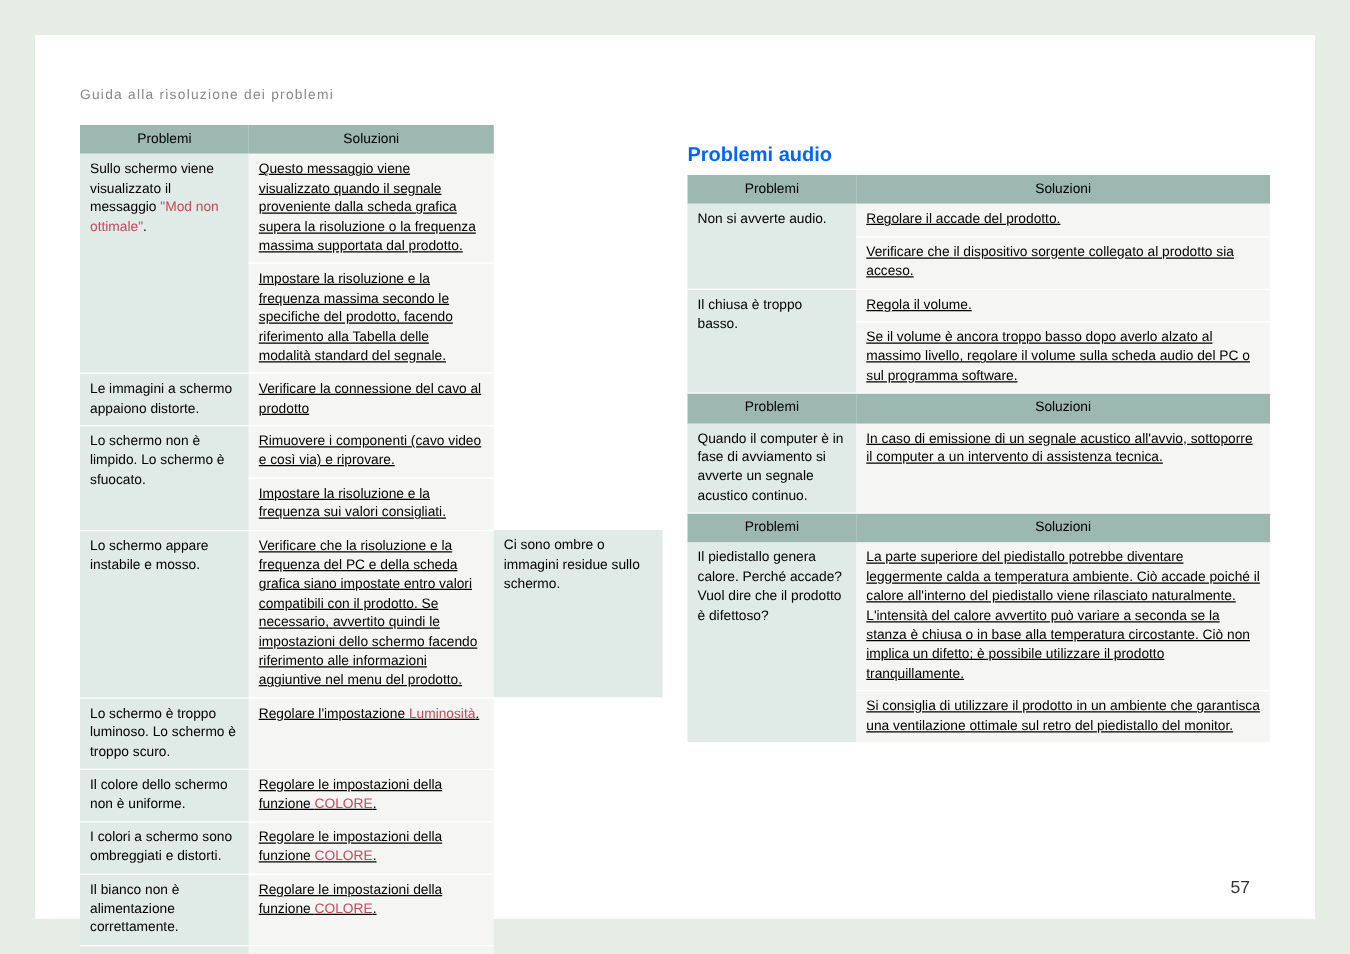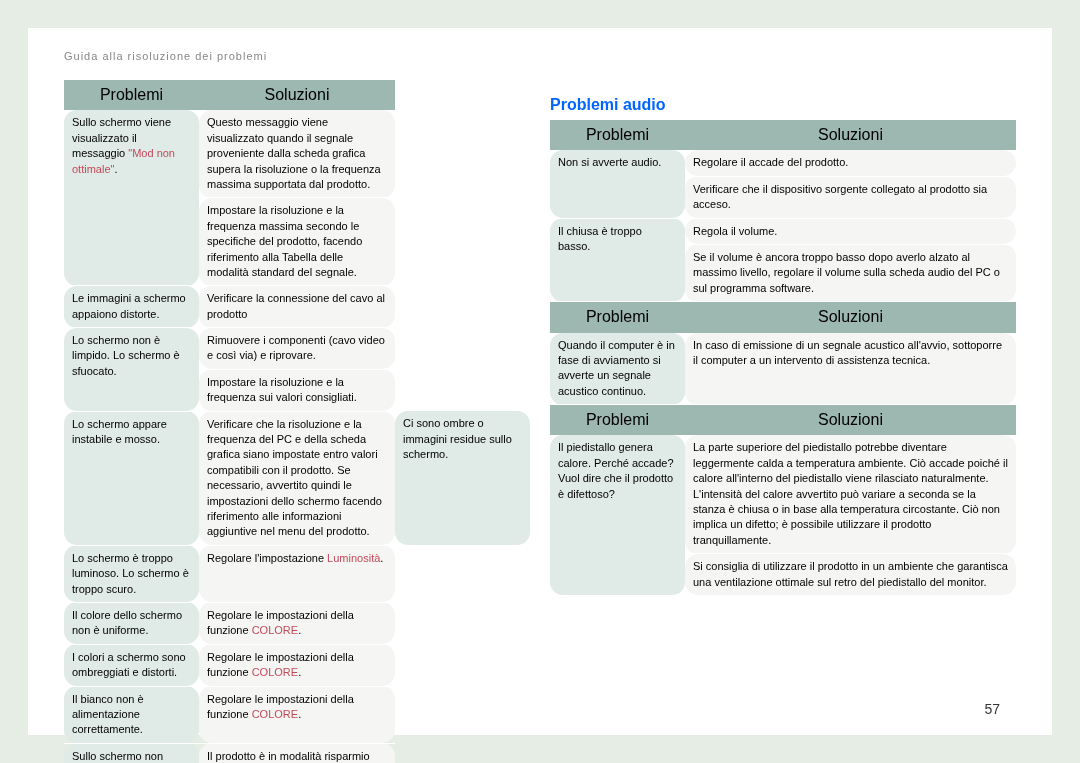--- a/index.html
+++ b/index.html
@@ -7,21 +7,21 @@
       background: #e5ede5;
       font-family: Arial, Helvetica, sans-serif;
       width: 1080px;
       height: 763px;
       padding: 28px;
     }
     .page {
       background: #ffffff;
       width: 100%;
       height: 100%;
-      padding: 22px 36px 20px 36px;
+      padding: 42px 36px 20px 36px;
       position: relative;
     }
     .header-line {
       font-size: 11px;
       color: #888;
       letter-spacing: 1px;
       margin-bottom: 18px;
     }
     .columns {
       display: flex;
@@ -40,35 +40,35 @@
       border-collapse: collapse;
       width: 100%;
       font-size: 11px;
       line-height: 1.4;
     }
     thead th {
       background: #9db7b1;
       color: #000;
       font-weight: normal;
       padding: 4px 6px;
-      font-size: 16px;
+      font-size: 11px;
     }
     tbody td {
       vertical-align: top;
       padding: 5px 8px;
-      border-radius: 13px;
     }
     tbody td.p {
       background: #e0eae7;
       width: 135px;
       border-bottom: 1px solid #fff;
     }
     tbody td.s {
       background: #f5f5f3;
       border-bottom: 1px solid #fff;
+      text-decoration: underline;
     }
     .hl { color: #c44a5a; }
     .page-num {
       position: absolute;
       bottom: 18px;
       right: 52px;
       font-size: 14px;
       color: #333;
     }
   </style>

